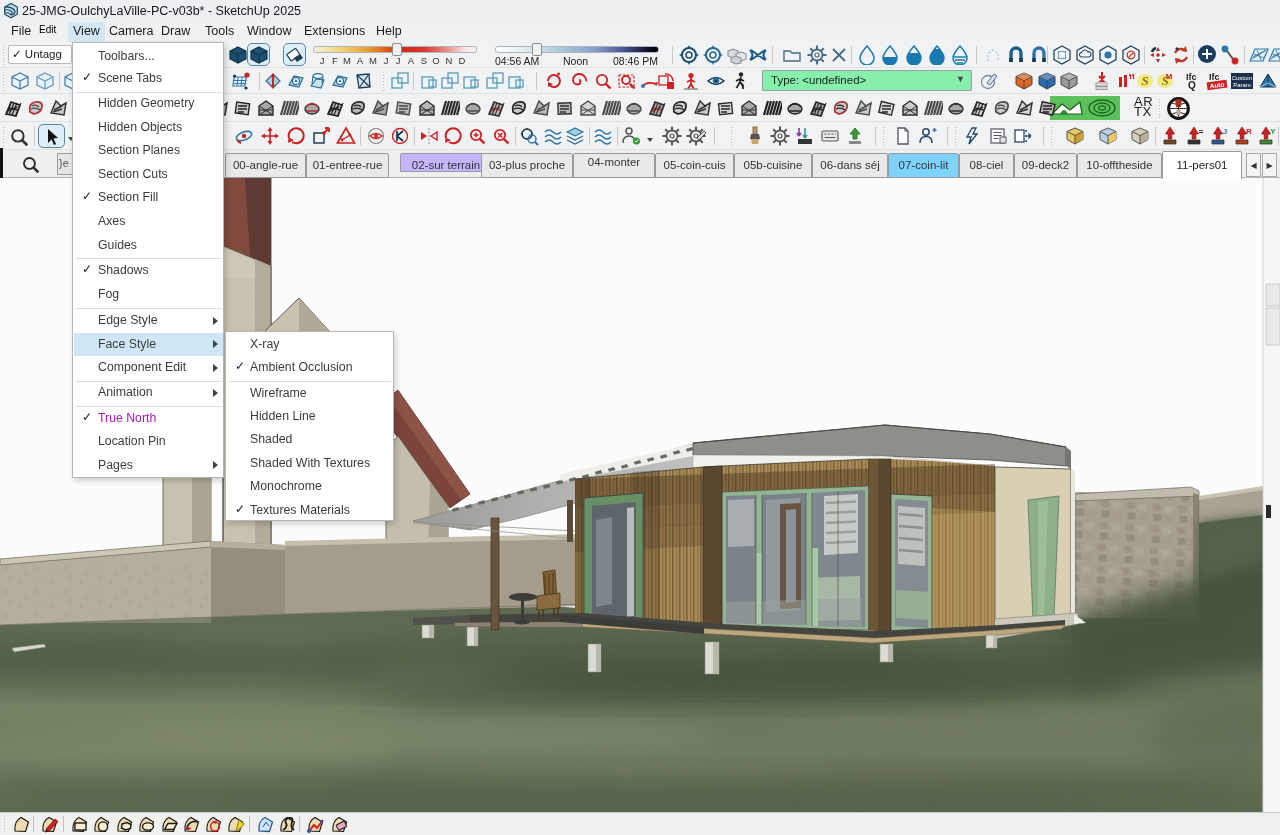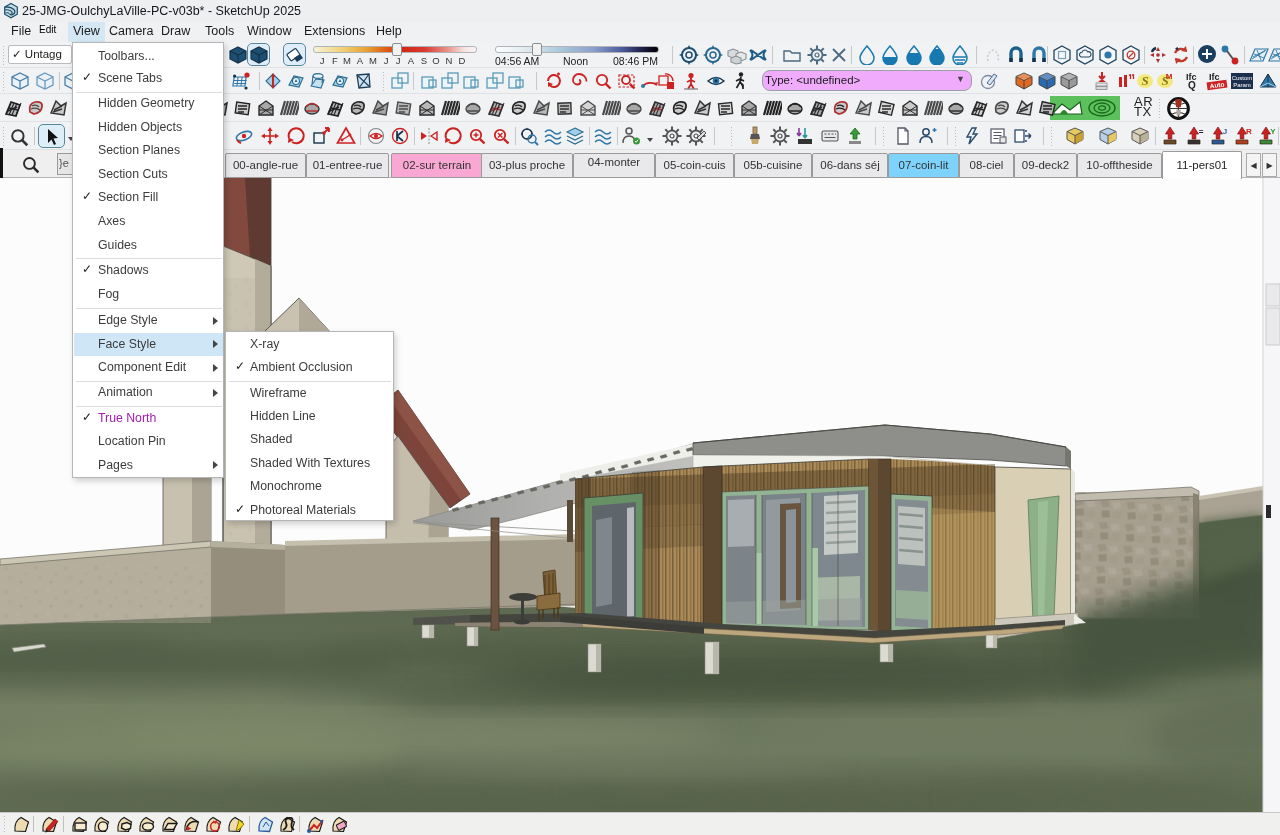--- a/index.html
+++ b/index.html
@@ -298,21 +298,21 @@
     </svg>
 <svg style="position:absolute;left:706px;top:3px;z-index:1" width="20" height="20" viewBox="0 0 20 20">
       <path d="M2 10 Q10 3 18 10 Q10 17 2 10 Z" fill="#fff" stroke="#16324a" stroke-width="1.4"></path>
       <circle cx="10" cy="10" r="3.4" fill="#2f77a8"></circle>
       <circle cx="10" cy="10" r="1.4" fill="#16324a"></circle>
     </svg>
 <svg style="position:absolute;left:730px;top:3px;z-index:1" width="20" height="20" viewBox="0 0 20 20">
       <circle cx="11" cy="3.5" r="2.2" fill="#222"></circle>
       <path d="M11 6 L10 11 M10 8 L6 10 M10 8 L14 10 M10 11 L6.5 17 M10 11 L13 14 L13 18" stroke="#222" stroke-width="1.7"></path>
     </svg>
-<div class="abs" style="left:762px;top:2px;width:210px;height:21px;background:#f0abfc;border:1px solid #9aa0a6;border-radius:8px;font-size:11.5px;color:#1a1a1a;padding:3px 2px">Type: &lt;undefined&gt;<span style="position:absolute;right:6px;top:3px;color:#444;font-size:9px">▼</span></div>
+<div class="abs" style="left:762px;top:2px;width:210px;height:21px;background:#86efac;border:1px solid #9aa0a6;border-radius:1px;font-size:11.5px;color:#1a1a1a;padding:3px 8px">Type: &lt;undefined&gt;<span style="position:absolute;right:6px;top:3px;color:#444;font-size:9px">▼</span></div>
 <svg style="position:absolute;left:979px;top:3px;z-index:1" width="20" height="20" viewBox="0 0 20 20">
       <circle cx="9" cy="11" r="6.5" fill="none" stroke="#7a8aa0" stroke-width="1.3"></circle>
       <path d="M8 12 L15 3 L18 5 L11 14 Z" fill="#d8e4f0" stroke="#4a6a90" stroke-width="1"></path>
     </svg>
 <svg style="position:absolute;left:1014px;top:3px;z-index:1" width="20" height="20" viewBox="0 0 20 20">
       <path d="M10 2 L18 5.5 L18 13.5 L10 18 L2 13.5 L2 5.5 Z" fill="#e06820" stroke="#444" stroke-width="1"></path>
       <path d="M2 5.5 L10 9.5 L18 5.5 M10 9.5 L10 18" stroke="#444" stroke-width="1" fill="none"></path>
       <path d="M10 2 L18 5.5 L10 9.5 L2 5.5 Z" fill="#ffffff" opacity="0.25"></path>
     </svg>
 <svg style="position:absolute;left:1037px;top:3px;z-index:1" width="20" height="20" viewBox="0 0 20 20">
@@ -845,21 +845,21 @@
 </div>
 <div class="abs" style="left:0;top:150px;width:1280px;height:28px;background:#efefef;border-bottom:1px solid #b4b4b4">
 <div class="abs" style="left:0;top:-2px;width:2.5px;height:30px;background:#111"></div>
 <svg style="position:absolute;left:20px;top:4px;z-index:1" width="21" height="21" viewBox="0 0 20 20">
       <circle cx="9" cy="9" r="5.2" fill="none" stroke="#2a2a2a" stroke-width="1.8"></circle>
       <path d="M12.8 12.8 L17.5 17.5" stroke="#2a2a2a" stroke-width="2.4"></path>
     </svg>
 <div class="abs" style="left:57px;top:3px;width:15px;height:22px;background:#e6e6e8;border:1px solid #9a9a9a;border-right:none;font-size:11px;color:#555;padding:3px 1px">}e</div>
 <div class="abs" style="left:225px;top:3px;width:81px;height:25px;background:#e9e9eb;border:1px solid #9a9a9a;border-radius:2px 2px 0 0;font-size:11.5px;color:#333;text-align:center;padding-top:5px;white-space:nowrap;overflow:hidden">00-angle-rue</div>
 <div class="abs" style="left:306px;top:3px;width:83px;height:25px;background:#e9e9eb;border:1px solid #9a9a9a;border-radius:2px 2px 0 0;font-size:11.5px;color:#333;text-align:center;padding-top:5px;white-space:nowrap;overflow:hidden">01-entree-rue</div>
-<div class="abs" style="left:391px;top:3px;width:92px;height:25px;background:#f9a8d4;border:1px solid #9a9a9a;border-radius:2px 2px 0 0;font-size:11.5px;color:#333;text-align:center;padding-top:5px;white-space:nowrap;overflow:hidden">02-sur terrain</div>
+<div class="abs" style="left:400px;top:3px;width:92px;height:19px;background:#c4b5fd;border:1px solid #9a9a9a;border-radius:2px 2px 0 0;font-size:11.5px;color:#333;text-align:center;padding-top:5px;white-space:nowrap;overflow:hidden">02-sur terrain</div>
 <div class="abs" style="left:481px;top:3px;width:92px;height:25px;background:#e9e9eb;border:1px solid #9a9a9a;border-radius:2px 2px 0 0;font-size:11.5px;color:#333;text-align:center;padding-top:5px;white-space:nowrap;overflow:hidden">03-plus proche</div>
 <div class="abs" style="left:573px;top:3px;width:82px;height:25px;background:#e9e9eb;border:1px solid #9a9a9a;border-radius:2px 2px 0 0;font-size:11.5px;color:#333;text-align:center;padding-top:2px;white-space:nowrap;overflow:hidden">04-monter</div>
 <div class="abs" style="left:655px;top:3px;width:79px;height:25px;background:#e9e9eb;border:1px solid #9a9a9a;border-radius:2px 2px 0 0;font-size:11.5px;color:#333;text-align:center;padding-top:5px;white-space:nowrap;overflow:hidden">05-coin-cuis</div>
 <div class="abs" style="left:734px;top:3px;width:78px;height:25px;background:#e9e9eb;border:1px solid #9a9a9a;border-radius:2px 2px 0 0;font-size:11.5px;color:#333;text-align:center;padding-top:5px;white-space:nowrap;overflow:hidden">05b-cuisine</div>
 <div class="abs" style="left:812px;top:3px;width:76px;height:25px;background:#e9e9eb;border:1px solid #9a9a9a;border-radius:2px 2px 0 0;font-size:11.5px;color:#333;text-align:center;padding-top:5px;white-space:nowrap;overflow:hidden">06-dans séj</div>
 <div class="abs" style="left:888px;top:3px;width:71px;height:25px;background:#7dd3fc;border:1px solid #9a9a9a;border-radius:2px 2px 0 0;font-size:11.5px;color:#333;text-align:center;padding-top:5px;white-space:nowrap;overflow:hidden">07-coin-lit</div>
 <div class="abs" style="left:959px;top:3px;width:55px;height:25px;background:#e9e9eb;border:1px solid #9a9a9a;border-radius:2px 2px 0 0;font-size:11.5px;color:#333;text-align:center;padding-top:5px;white-space:nowrap;overflow:hidden">08-ciel</div>
 <div class="abs" style="left:1014px;top:3px;width:63px;height:25px;background:#e9e9eb;border:1px solid #9a9a9a;border-radius:2px 2px 0 0;font-size:11.5px;color:#333;text-align:center;padding-top:5px;white-space:nowrap;overflow:hidden">09-deck2</div>
 <div class="abs" style="left:1077px;top:3px;width:85px;height:25px;background:#e9e9eb;border:1px solid #9a9a9a;border-radius:2px 2px 0 0;font-size:11.5px;color:#333;text-align:center;padding-top:5px;white-space:nowrap;overflow:hidden">10-offtheside</div>
 <div class="abs" style="left:1162px;top:1px;width:80px;height:28px;background:#fff;border:1px solid #9a9a9a;border-bottom:none;border-radius:2px 2px 0 0;font-size:11.5px;color:#222;text-align:center;padding-top:7px;z-index:3">11-pers01</div>
@@ -1176,15 +1176,15 @@
 </div>
 <div class="abs" style="left:225px;top:331px;width:169px;height:190px;background:#fff;border:1px solid #b6b6b8;box-shadow:2px 3px 6px rgba(0,0,0,0.18);z-index:51">
 <div class="abs" style="left:24px;top:4.600000000000023px;height:16px;font-size:12.3px;color:#3c3c3c;white-space:nowrap">X-ray</div>
 <div class="abs" style="left:24px;top:28.0px;height:16px;font-size:12.3px;color:#3c3c3c;white-space:nowrap">Ambient Occlusion</div>
 <div class="abs" style="left:9px;top:27.0px;font-size:12px;color:#222">✓</div>
 <div class="abs" style="left:24px;top:53.60000000000002px;height:16px;font-size:12.3px;color:#3c3c3c;white-space:nowrap">Wireframe</div>
 <div class="abs" style="left:24px;top:77.0px;height:16px;font-size:12.3px;color:#3c3c3c;white-space:nowrap">Hidden Line</div>
 <div class="abs" style="left:24px;top:100.30000000000001px;height:16px;font-size:12.3px;color:#3c3c3c;white-space:nowrap">Shaded</div>
 <div class="abs" style="left:24px;top:123.60000000000002px;height:16px;font-size:12.3px;color:#3c3c3c;white-space:nowrap">Shaded With Textures</div>
 <div class="abs" style="left:24px;top:147.3px;height:16px;font-size:12.3px;color:#3c3c3c;white-space:nowrap">Monochrome</div>
-<div class="abs" style="left:24px;top:171.0px;height:16px;font-size:12.3px;color:#3c3c3c;white-space:nowrap">Photoreal Materials</div>
+<div class="abs" style="left:24px;top:171.0px;height:16px;font-size:12.3px;color:#3c3c3c;white-space:nowrap">Textures Materials</div>
 <div class="abs" style="left:9px;top:170.0px;font-size:12px;color:#222">✓</div>
 <div class="abs" style="left:3px;top:48.5px;width:162px;height:1px;background:#dcdcde"></div>
 </div>
 </body></html>

